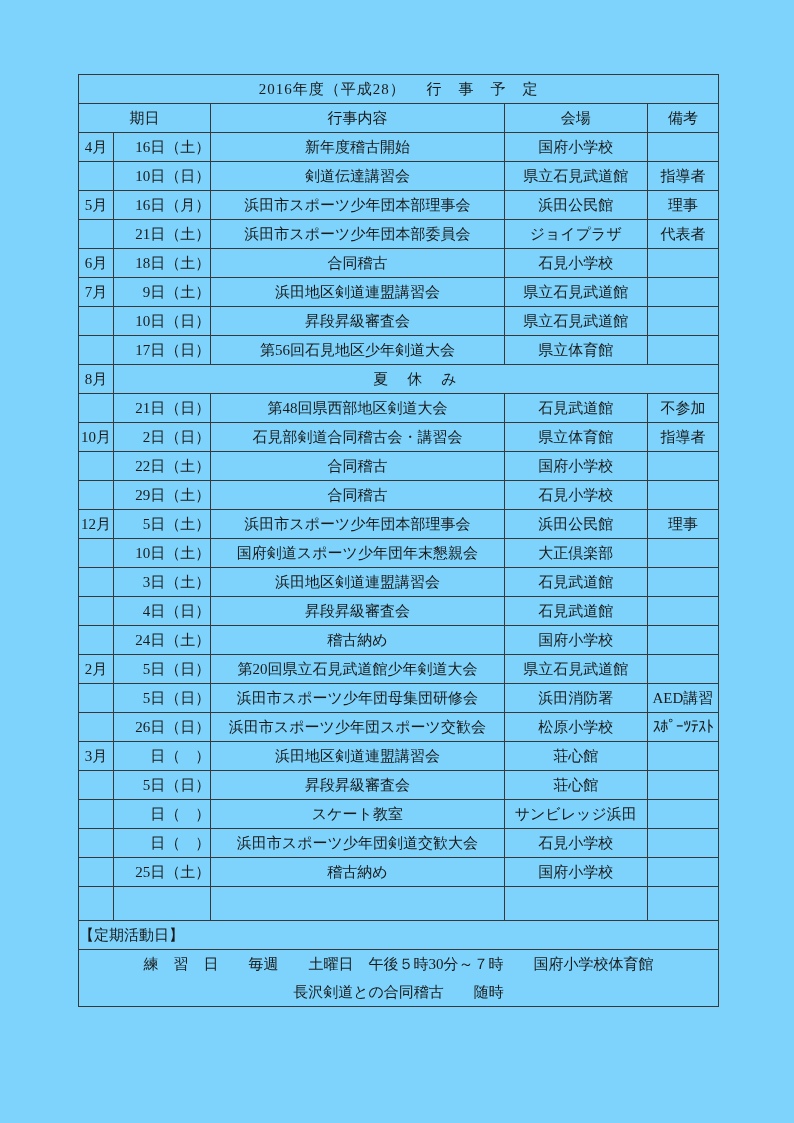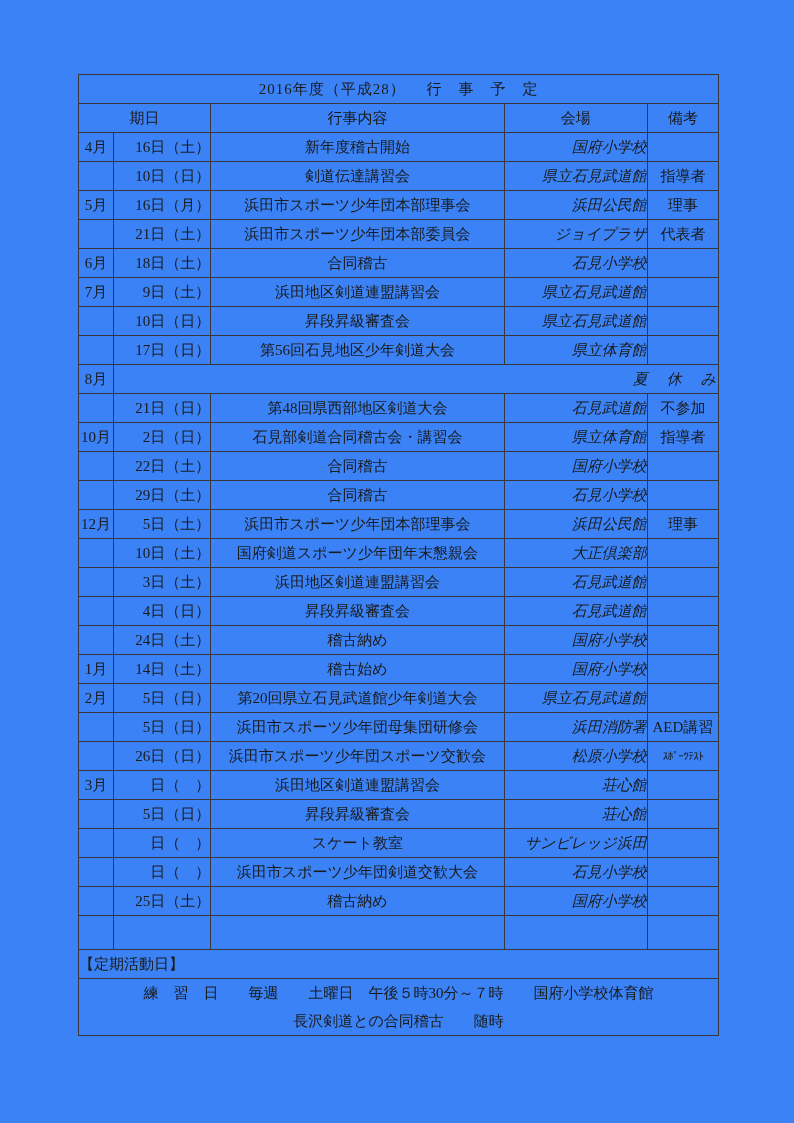--- a/index.html
+++ b/index.html
@@ -1,20 +1,20 @@
 <!DOCTYPE html>
 <html lang="ja"><head>
 <meta charset="utf-8">
 <style>
   html,body { margin:0; padding:0; background:#e8e8e8; }
   .page {
     position:relative;
     width:794px; height:1123px;
     margin:0 auto;
-    background:#3b82f6;
+    background:#7dd3fc;
     font-family:"Liberation Serif","DejaVu Serif",serif;
     color:#1a1a1a;
   }
   table.schedule {
     position:absolute; left:78px; top:74px;
     border-collapse:collapse;
     table-layout:fixed;
     width:641px;
   }
   .schedule col.w-month  { width:35px; }
@@ -30,24 +30,24 @@
     height:28px;
     line-height:28px;
     overflow:hidden;
     white-space:nowrap;
   }
   .title-cell   { text-align:center; font-size:16px; letter-spacing:1px; }
   .header-row th{ text-align:center; }
   .c-month  { text-align:center; }
   .c-date   { text-align:right;  padding-right:2px; }
   .c-event  { text-align:center;   padding-left:3px; }
-  .c-venue  { text-align:right;font-style:italic; }
+  .c-venue  { text-align:center; }
   .c-remark { text-align:center; font-size:14px; }
-  .c-remark.remark-hw { font-size:11px; letter-spacing:-0.5px; }
-  .c-summer { text-align:right; padding-left:20px; letter-spacing:2px;font-style:italic; }
+  .c-remark.remark-hw { font-size:16px; letter-spacing:-0.5px; }
+  .c-summer { text-align:center; padding-left:20px; letter-spacing:2px; }
   .row-empty td { height:33px; }
   .footer-title-cell { text-align:left; padding-left:5px; }
   .practice-cell { height:56px; line-height:normal; text-align:center; }
   .practice-cell .pline { height:28px; line-height:28px; }
 </style>
 </head>
 <body>
 
 <div class="page">
   <table class="schedule">
@@ -187,27 +187,20 @@
           <td class="c-remark"></td>
         </tr>
         <tr>
           <td class="c-month"></td>
           <td class="c-date">24日（土）</td>
           <td class="c-event">稽古納め</td>
           <td class="c-venue">国府小学校</td>
           <td class="c-remark"></td>
         </tr>
         <tr>
-          <td class="c-month">1月</td>
-          <td class="c-date">14日（土）</td>
-          <td class="c-event">稽古始め</td>
-          <td class="c-venue">国府小学校</td>
-          <td class="c-remark"></td>
-        </tr>
-        <tr>
           <td class="c-month">2月</td>
           <td class="c-date">5日（日）</td>
           <td class="c-event">第20回県立石見武道館少年剣道大会</td>
           <td class="c-venue">県立石見武道館</td>
           <td class="c-remark"></td>
         </tr>
         <tr>
           <td class="c-month"></td>
           <td class="c-date">5日（日）</td>
           <td class="c-event">浜田市スポーツ少年団母集団研修会</td>

